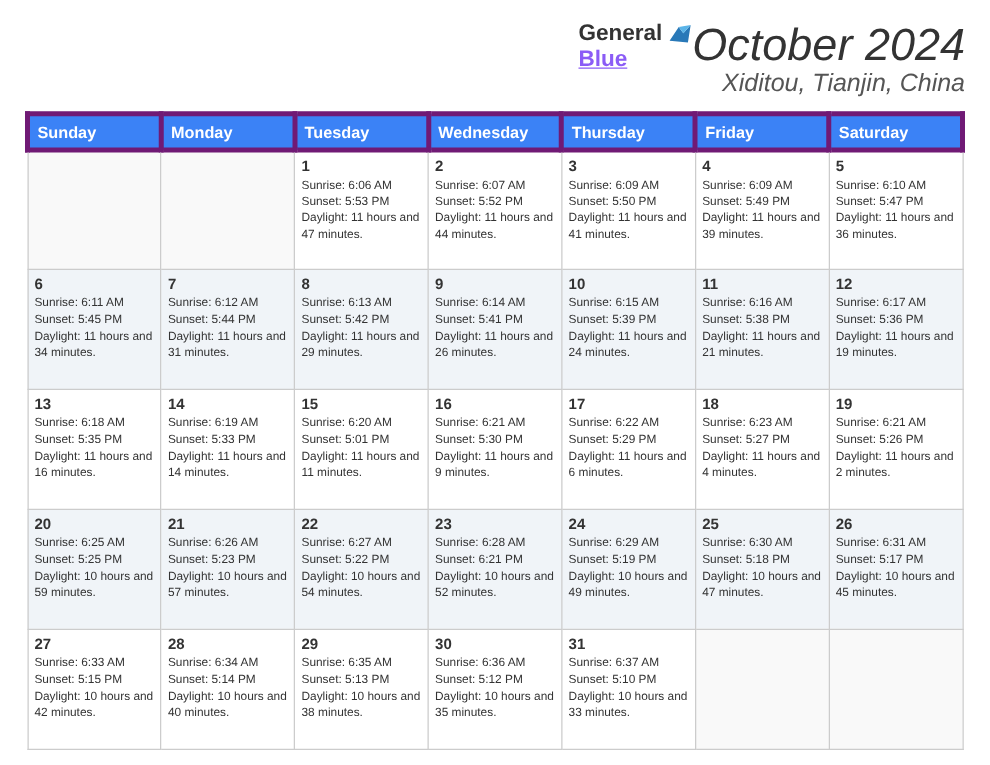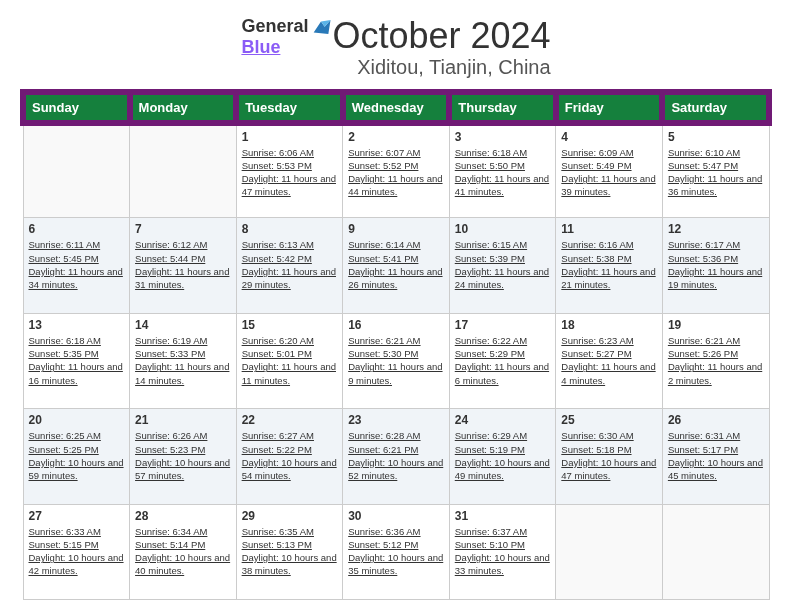--- a/index.html
+++ b/index.html
@@ -12,21 +12,21 @@
     }
     .page {
       width: 792px;
       height: 612px;
       padding: 16px 20px 12px 20px;
       display: flex;
       flex-direction: column;
     }
     .header {
       display: flex;
-      justify-content: center;
+      justify-content: flex-end;
       align-items: flex-start;
       margin-bottom: 10px;
     }
     .logo {
       display: flex;
       align-items: center;
     }
     .logo-text {
       font-size: 18px;
       font-weight: bold;
@@ -39,46 +39,47 @@
       color: #8b5cf6;
       text-decoration: underline;
     }
     .logo-icon {
       width: 22px;
       height: 22px;
       margin-left: 2px;
     }
     .title-block {
       text-align: right;
+      font-style: italic;
     }
     .month-title {
       font-size: 36px;
       font-weight: normal;
       color: #333;
       line-height: 1.1;
     }
     .location-title {
       font-size: 20px;
       color: #555;
     }
     .calendar {
       flex: 1;
       border: 1px solid #ccc;
       border-collapse: collapse;
       width: 100%;
       table-layout: fixed;
     }
     .calendar th {
-      background: #15803d;
+      background: #3b82f6;
       color: #fff;
       text-align: left;
       padding: 5px 6px;
       font-size: 13px;
       font-weight: bold;
-      border: 6px solid #701a75;
+      border: 4px solid #701a75;
     }
     .calendar td {
       border: 1px solid #ccc;
       vertical-align: top;
       padding: 4px 5px;
       font-size: 10px;
       color: #333;
       height: 88px;
     }
     .calendar td.empty {
@@ -87,21 +88,20 @@
     .day-num {
       font-size: 12px;
       font-weight: bold;
       display: block;
       margin-bottom: 2px;
     }
     .day-info {
       font-size: 9.5px;
       line-height: 1.4;
       color: #333;
-      text-decoration: underline;
     }
     .row-alt td {
       background: #f0f4f8;
     }
   </style>
 </head>
 <body>
 
 <div class="page">
   <div class="header">
@@ -149,21 +149,21 @@
 Daylight: 11 hours and 47 minutes.</div>
           </td>
           <td>
             <span class="day-num">2</span>
             <div class="day-info">Sunrise: 6:07 AM
 Sunset: 5:52 PM
 Daylight: 11 hours and 44 minutes.</div>
           </td>
           <td>
             <span class="day-num">3</span>
-            <div class="day-info">Sunrise: 6:18 AM
+            <div class="day-info">Sunrise: 6:09 AM
 Sunset: 5:50 PM
 Daylight: 11 hours and 41 minutes.</div>
           </td>
           <td>
             <span class="day-num">4</span>
             <div class="day-info">Sunrise: 6:09 AM
 Sunset: 5:49 PM
 Daylight: 11 hours and 39 minutes.</div>
           </td>
           <td>

